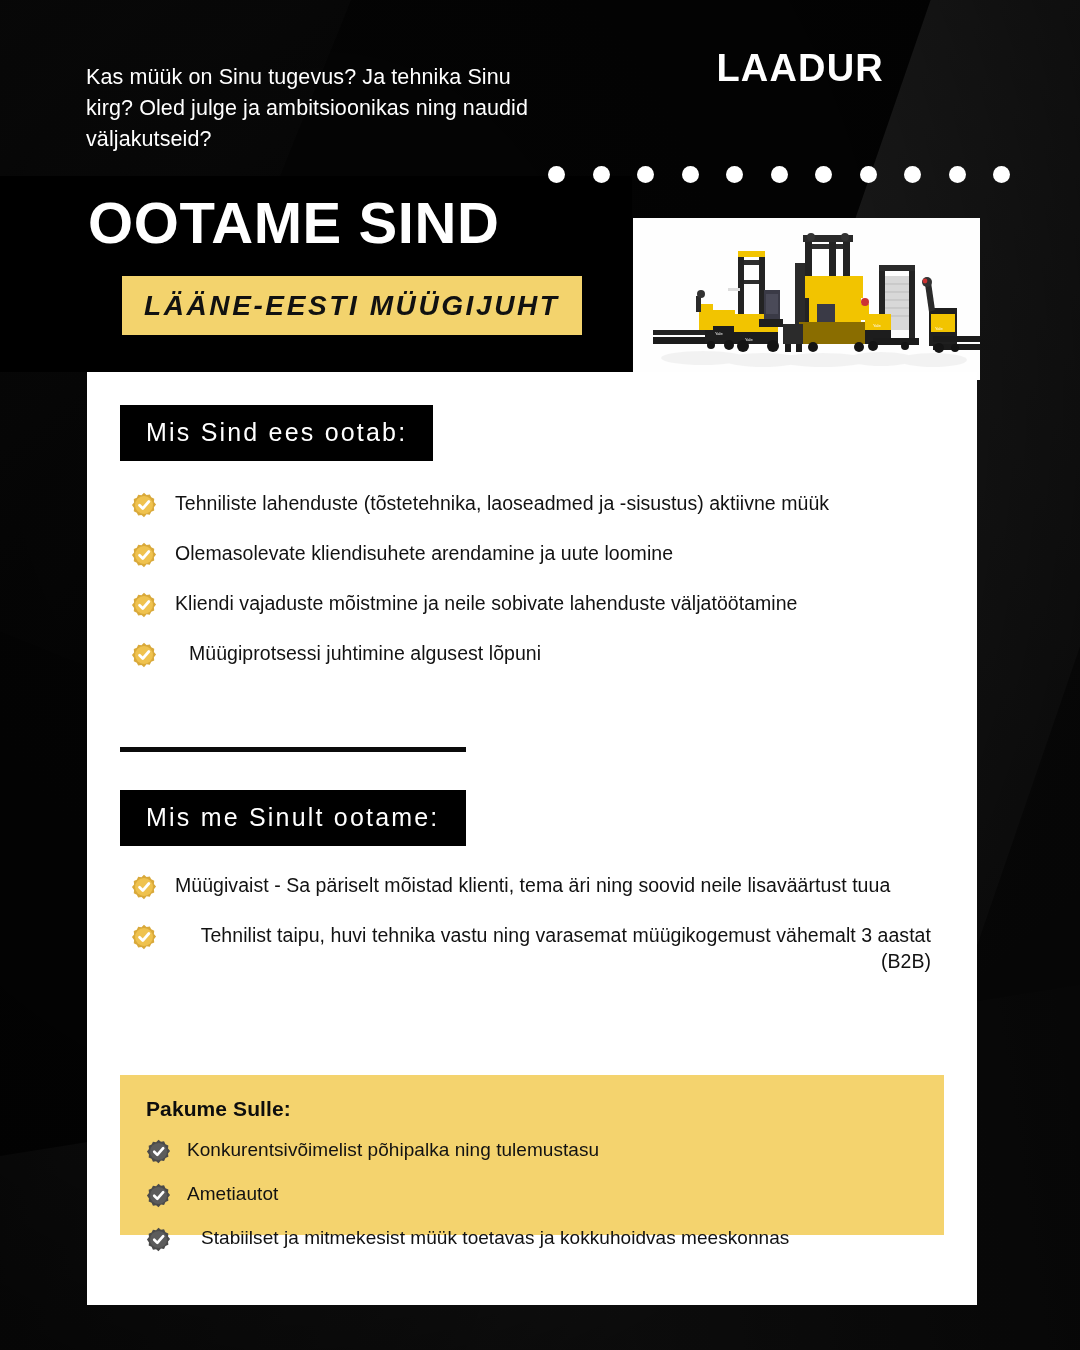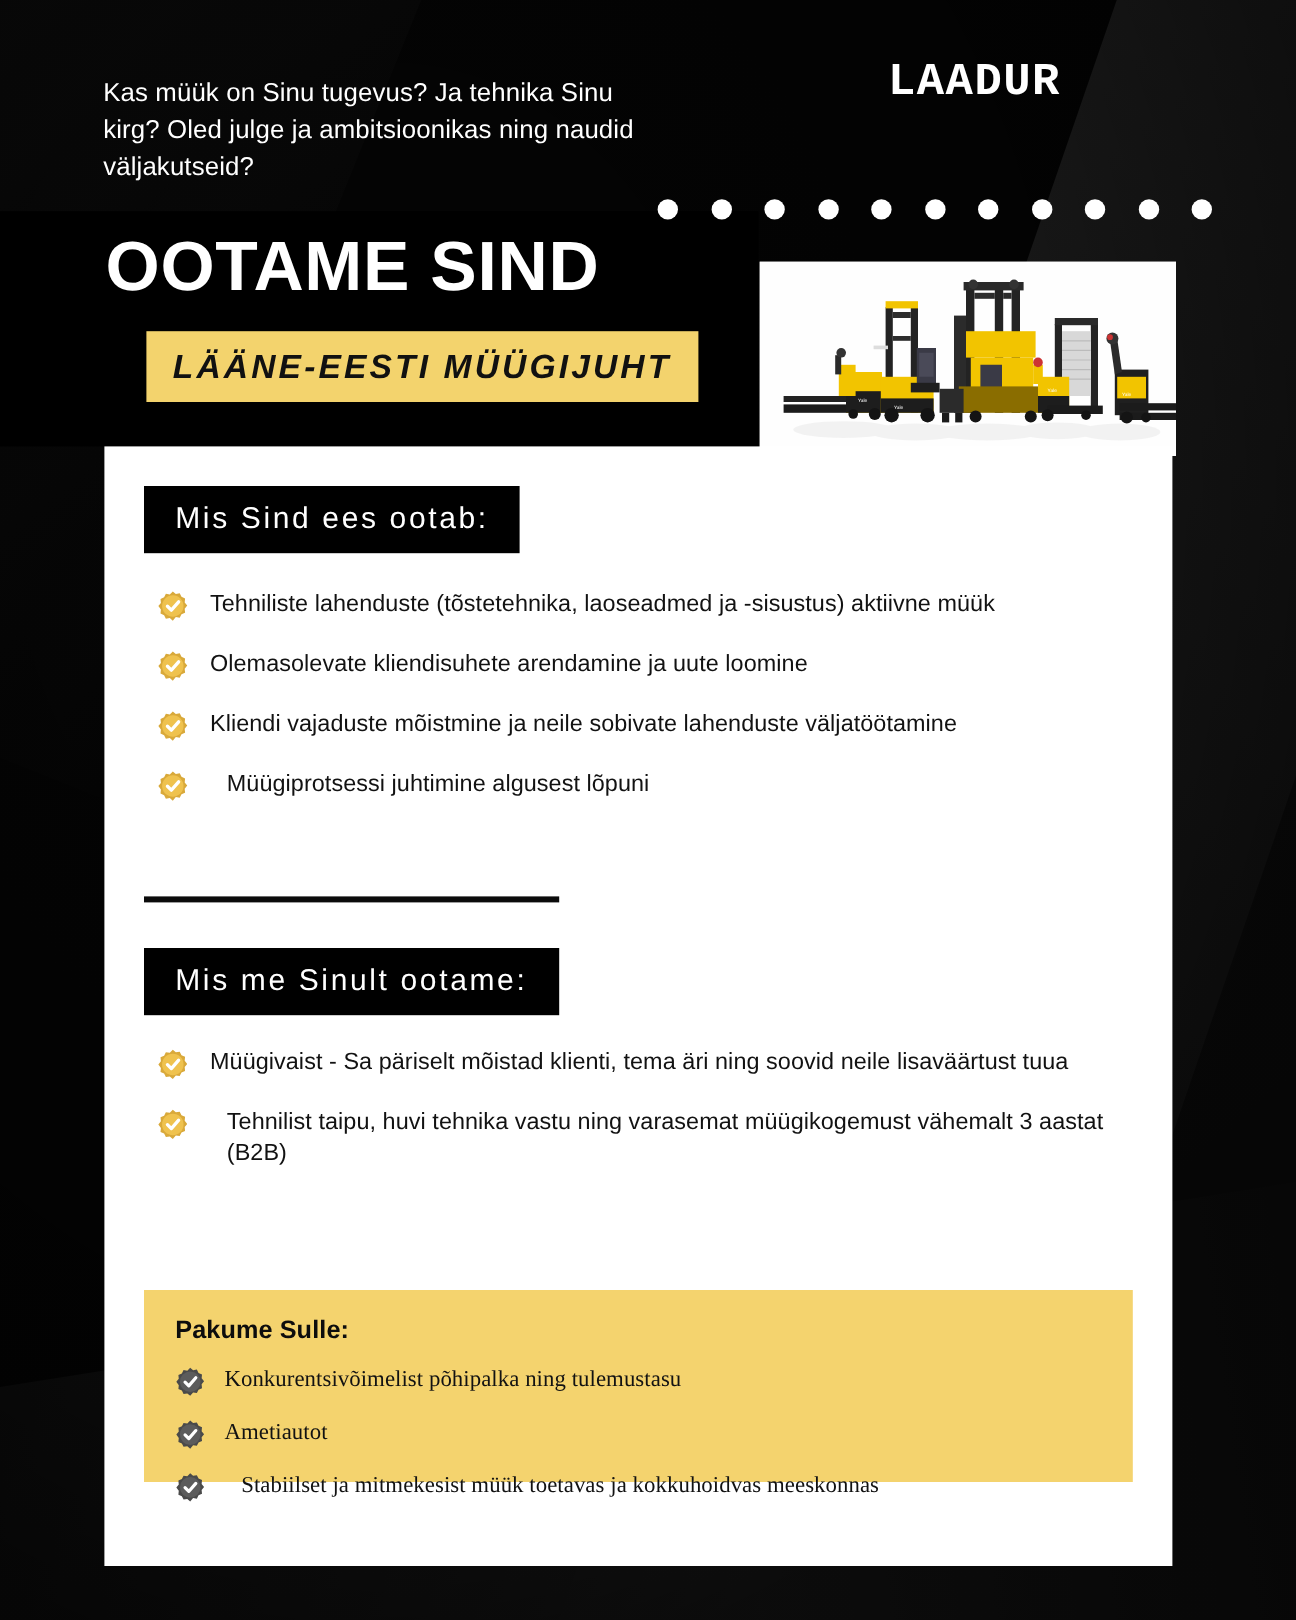--- a/index.html
+++ b/index.html
@@ -45,21 +45,20 @@
 
   .intro {
     position:absolute; left:86px; top:62px; width:470px;
     color:#fff; font-size:21.5px; line-height:31px; letter-spacing:.1px;
   }
 
   .logo {
     position:absolute; right:96px; top:47px;
     color:#fff; font-size:38px; font-weight:bold;
     letter-spacing:1.2px;
-    font-family:Liberation Mono, monospace;
   }
 
   .dots { position:absolute; left:548px; top:166px; display:flex; gap:27.5px; }
   .dot { width:17px; height:17px; border-radius:50%; background:#fff; display:block; }
 
   
   .headline-plate {
     position:absolute; left:0; top:176px; width:632px; height:196px;
     background:#000;
   }
@@ -91,40 +90,40 @@
   }
 
   .section-head {
     display:inline-block; background:#000000; color:#fff;
     font-size:25px; letter-spacing:2.2px;
     padding:13px 26px 14px 26px;
   }
   .sec1-head { position:absolute; left:33px; top:33px; }
   .sec2-head { position:absolute; left:33px; top:418px; }
 
-  .bullets { position:absolute; left:44px; width:800px; }
+  .bullets { position:absolute; left:44px; width:800px;text-align:right; }
   .sec1-bullets { top:118px; }
   .sec2-bullets { top:500px; }
 
   .bullet { display:flex; align-items:flex-start; margin-bottom:22px; }
   .bullet:last-child { margin-bottom:0;gap:14px; }
   .bullet .badge { flex:0 0 auto; width:26px; height:26px; margin-right:18px; margin-top:2px; }
   .bullet .btext { font-size:19.5px; line-height:26px; color:#121212; letter-spacing:.05px; }
 
   .divider {
     position:absolute; left:33px; top:375px; width:346px; height:5px; background:#0b0b0b;
   }
 
   
   .offer {
     position:absolute; left:33px; top:703px; width:824px; height:160px;
     background:#F4D36E; padding:22px 30px 0 26px;
   }
   .offer-title { font-size:21px; font-weight:bold; color:#0d0d0d; margin-bottom:16px; letter-spacing:.1px; }
-  .offer .bullet { margin-bottom:17px;font-family:Liberation Serif, serif; }
+  .offer .bullet { margin-bottom:17px; }
   .offer .bullet .btext { font-size:19px; line-height:25px; }
   .offer .bullet .badge { width:25px; height:25px; margin-right:16px; }
 </style>
 </head>
 <body>
 
 <div class="bg">
   <div class="bg-band band-top-left"></div>
   <div class="bg-band band-right-1"></div>
   <div class="bg-band band-right-2"></div>

